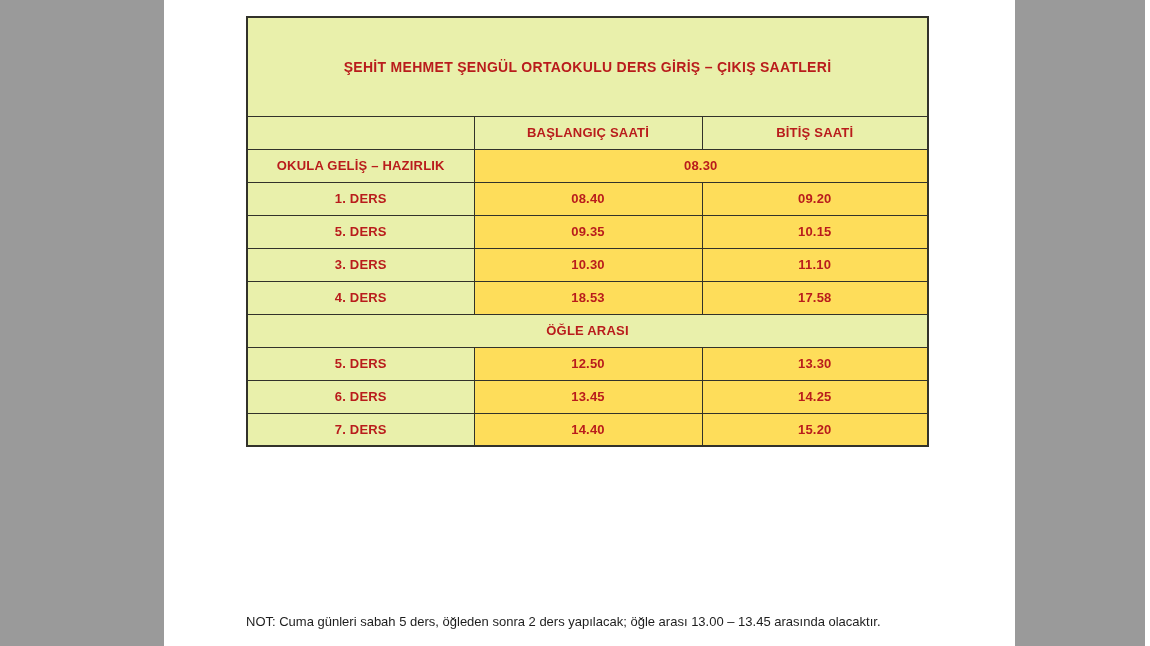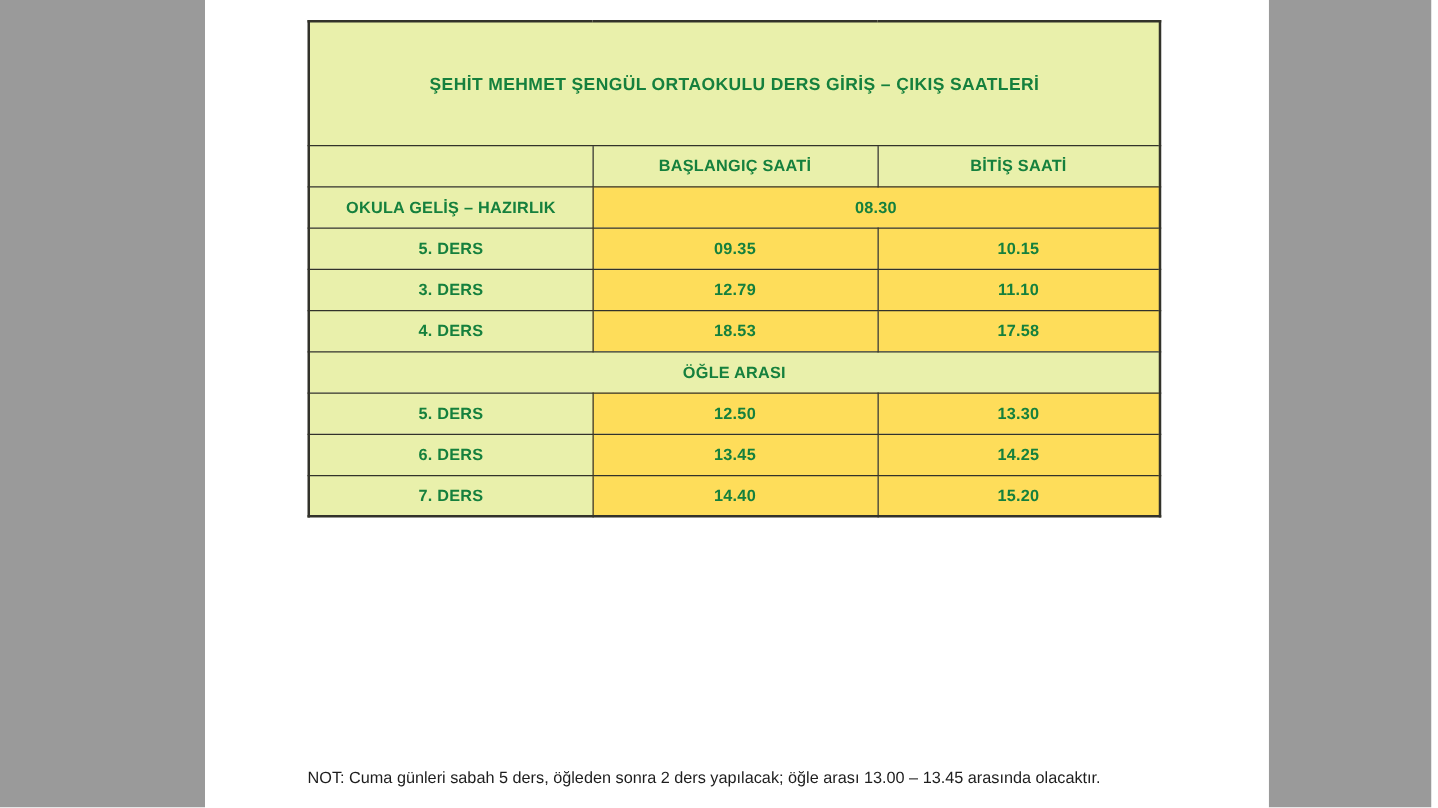--- a/index.html
+++ b/index.html
@@ -26,21 +26,21 @@
     width: 851px; height: 646px;
     background: #ffffff;
   }
   table.schedule {
     position: absolute;
     left: 82px;  
     top: 16px;
     width: 681px;
     border-collapse: collapse;
     table-layout: fixed;
-    color: #15803d;
+    color: #b91c1c;
   }
   table.schedule td {
     border: 1.5px solid #32322a;
     text-align: center;
     vertical-align: middle;
     font-weight: bold;
     font-size: 13px;
     letter-spacing: 0.2px;
     padding: 0 4px;
   }
@@ -90,30 +90,35 @@
         <td class="bg-green"></td>
         <td class="bg-green">BAŞLANGIÇ SAATİ</td>
         <td class="bg-green">BİTİŞ SAATİ</td>
       </tr>
 
       <tr class="row-std">
         <td class="bg-green">OKULA GELİŞ – HAZIRLIK</td>
         <td colspan="2" class="bg-yellow">08.30</td>
       </tr>
 
+      <tr class="row-std">
+        <td class="bg-green">1. DERS</td>
+        <td class="bg-yellow">08.40</td>
+        <td class="bg-yellow">09.20</td>
+      </tr>
 
       <tr class="row-std">
         <td class="bg-green">5. DERS</td>
         <td class="bg-yellow">09.35</td>
         <td class="bg-yellow">10.15</td>
       </tr>
 
       <tr class="row-std">
         <td class="bg-green">3. DERS</td>
-        <td class="bg-yellow">12.79</td>
+        <td class="bg-yellow">10.30</td>
         <td class="bg-yellow">11.10</td>
       </tr>
 
       <tr class="row-std">
         <td class="bg-green">4. DERS</td>
         <td class="bg-yellow">18.53</td>
         <td class="bg-yellow">17.58</td>
       </tr>
 
       <tr class="row-std">

